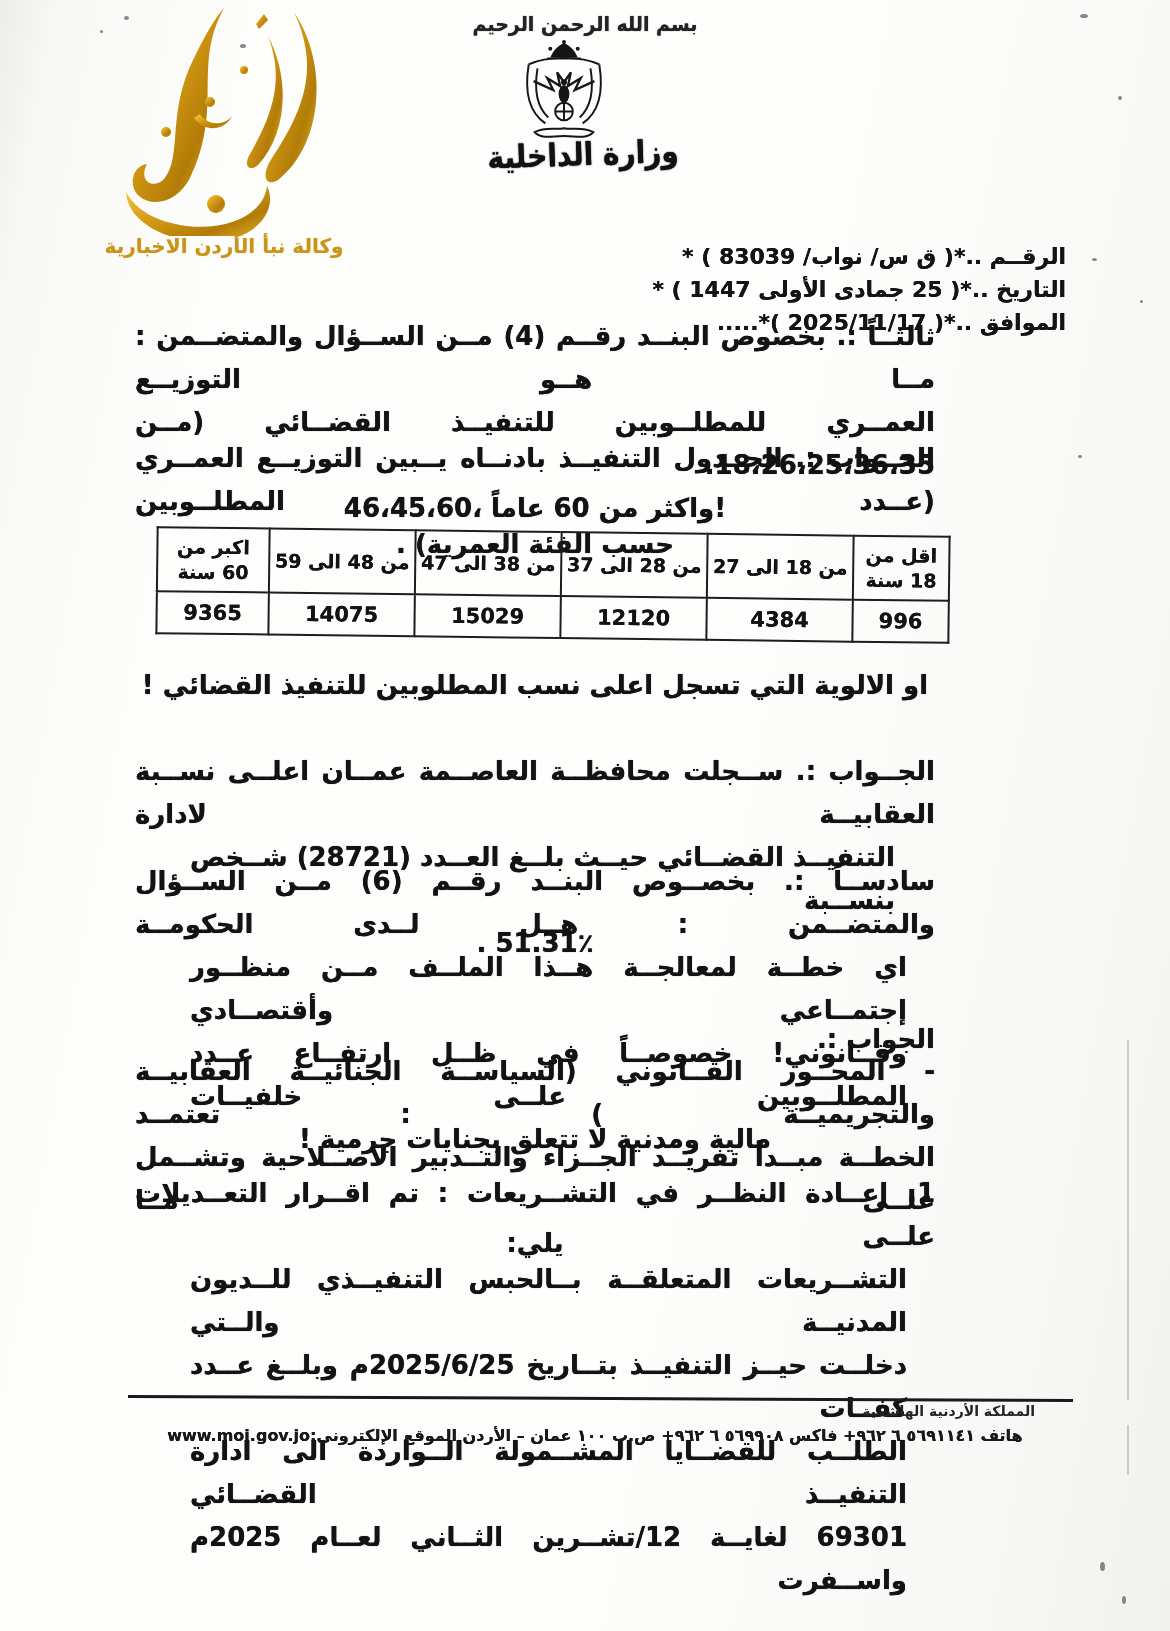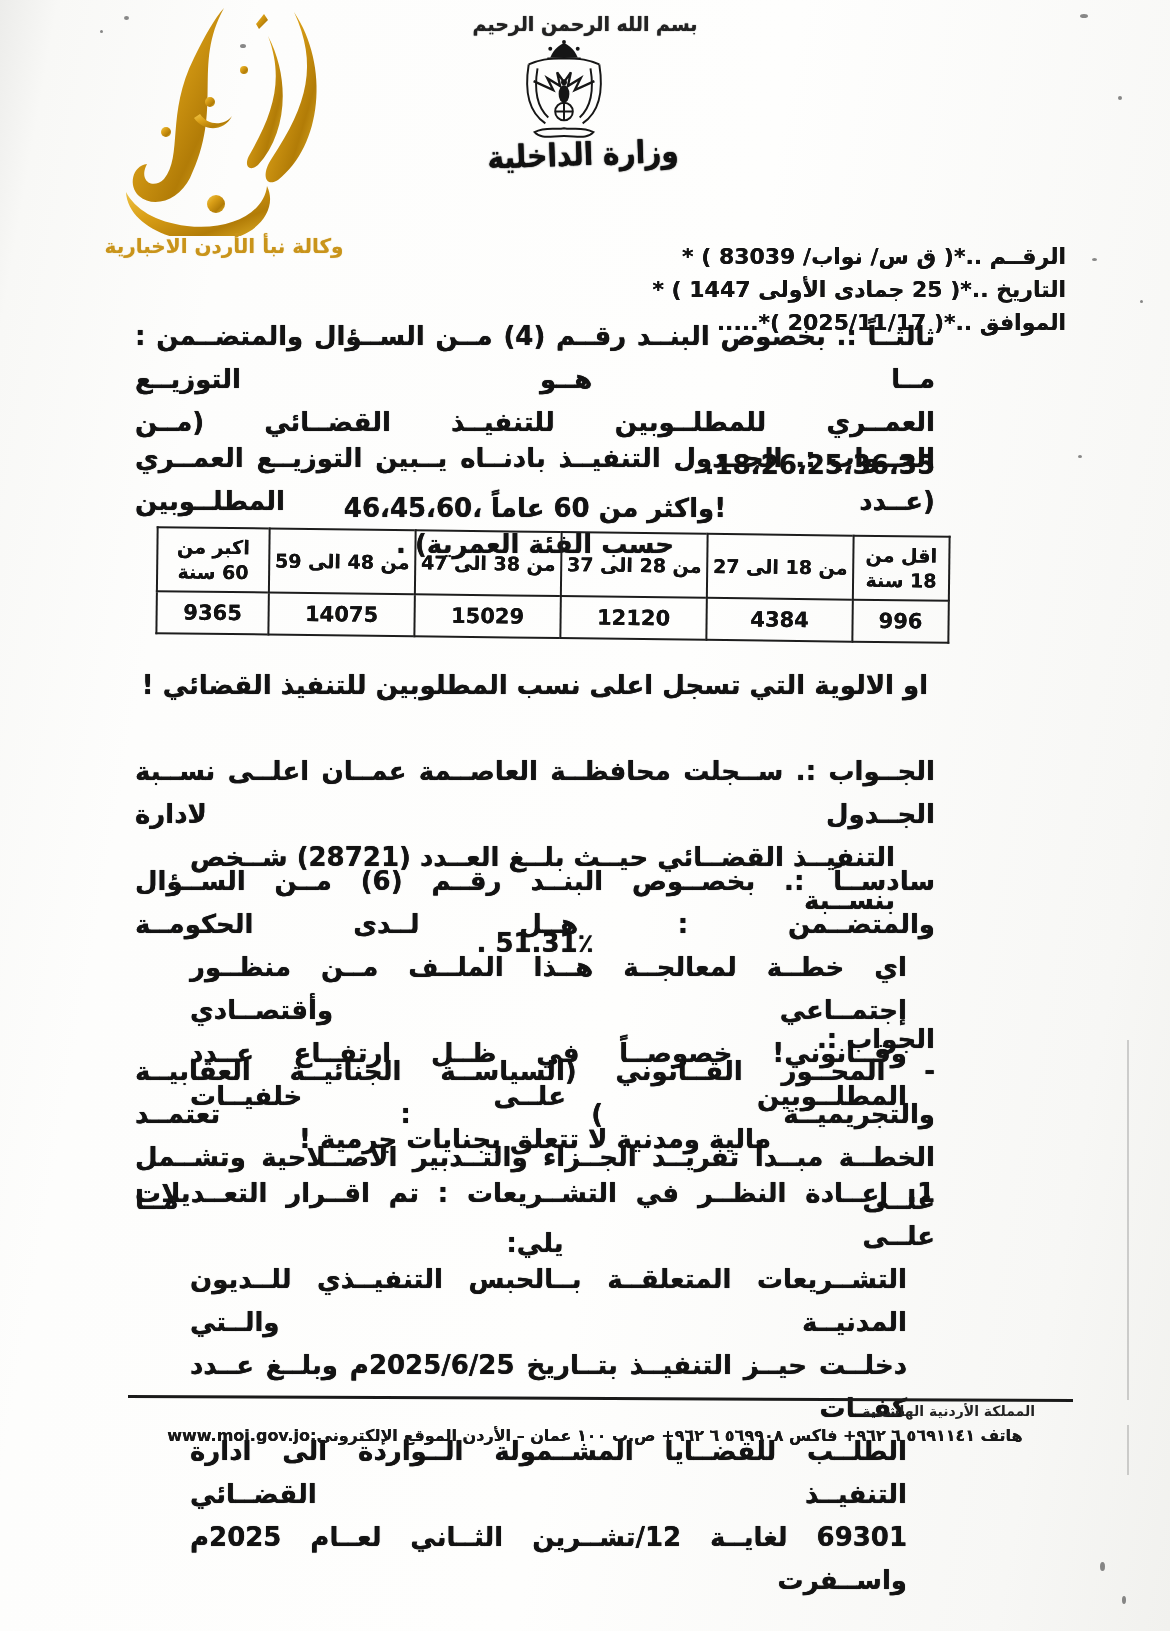--- a/index.html
+++ b/index.html
@@ -169,21 +169,21 @@
       </tr>
     </tbody>
       </table>
   </div>
 
   <div class="abs para" style="top:664px;">
     <div class="line cen">او الالوية التي تسجل اعلى نسب المطلوبين للتنفيذ القضائي !</div>
   </div>
 
   <div class="abs para" style="top:750px;">
-    <div class="line just">الجــواب :. ســجلت محافظــة العاصــمة عمــان اعلــى نســبة الجــدول لادارة</div>
+    <div class="line just">الجــواب :. ســجلت محافظــة العاصــمة عمــان اعلــى نســبة العقابيــة لادارة</div>
     <div class="line just ind2">التنفيــذ القضــائي حيــث بلــغ العــدد (28721) شــخص بنســبة</div>
     <div class="line cen">51.31٪ .</div>
   </div>
 
   <div class="abs para" style="top:860px;">
     <div class="line just">سادســاً :. بخصــوص البنــد رقــم (6) مــن الســؤال والمتضــمن : هــل لــدى الحكومــة</div>
     <div class="line just ind">اي خطــة لمعالجــة هــذا الملــف مــن منظــور إجتمــاعي وأقتصــادي</div>
     <div class="line just ind">وقــانوني! خصوصــاً في ظــل ارتفــاع عــدد المطلــوبين علــى خلفيــات</div>
     <div class="line cen">مالية ومدنية لا تتعلق بجنايات جرمية !</div>
   </div>

